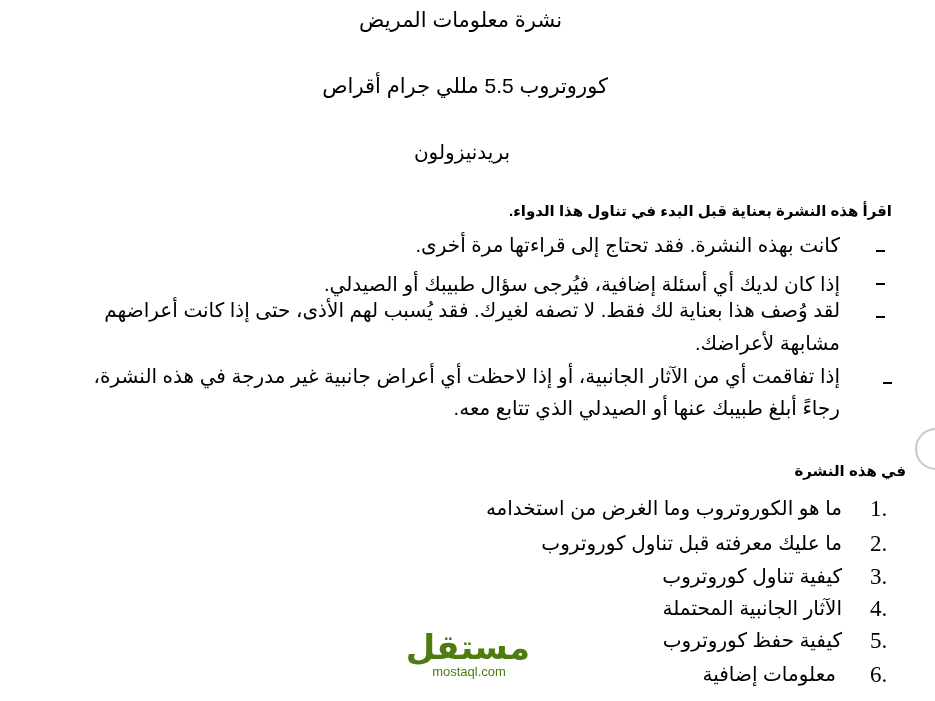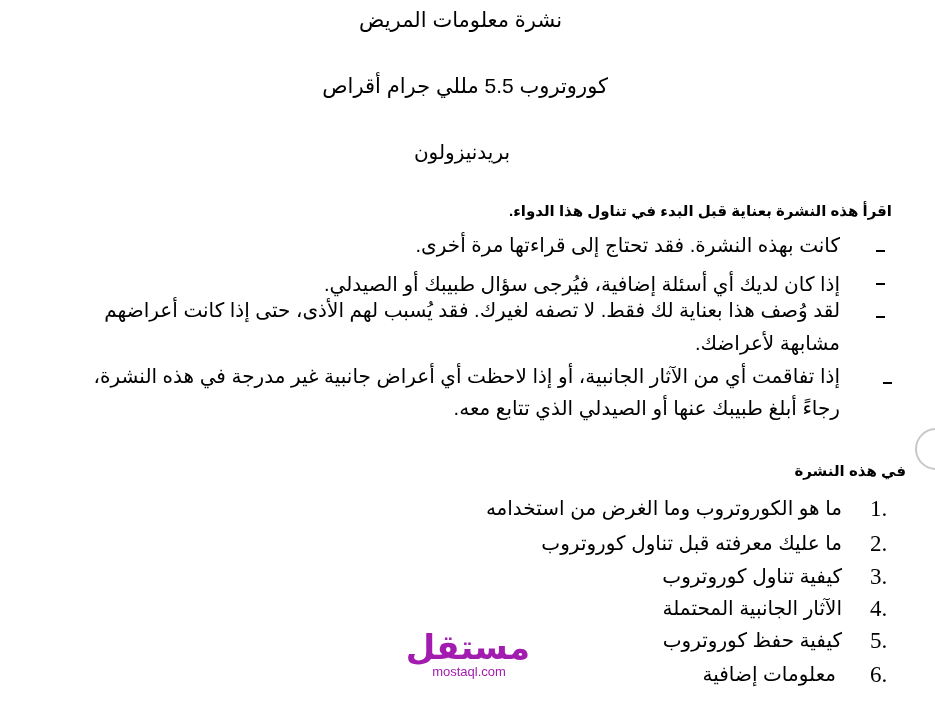--- a/index.html
+++ b/index.html
@@ -56,21 +56,21 @@
       border: 2px solid #c8c8c8;
       border-radius: 50%;
       background: #ffffff;
     }
     .watermark {
       position: absolute;
       left: 408px;
       top: 630px;
       width: 122px;
       text-align: center;
-      color: #a21caf;
+      color: #4d7c0f;
     }
     .wm-ar {
       font-size: 34px;
       font-weight: bold;
       line-height: 34px;
       direction: rtl;
     }
     .wm-en {
       font-size: 13px;
       line-height: 16px;

